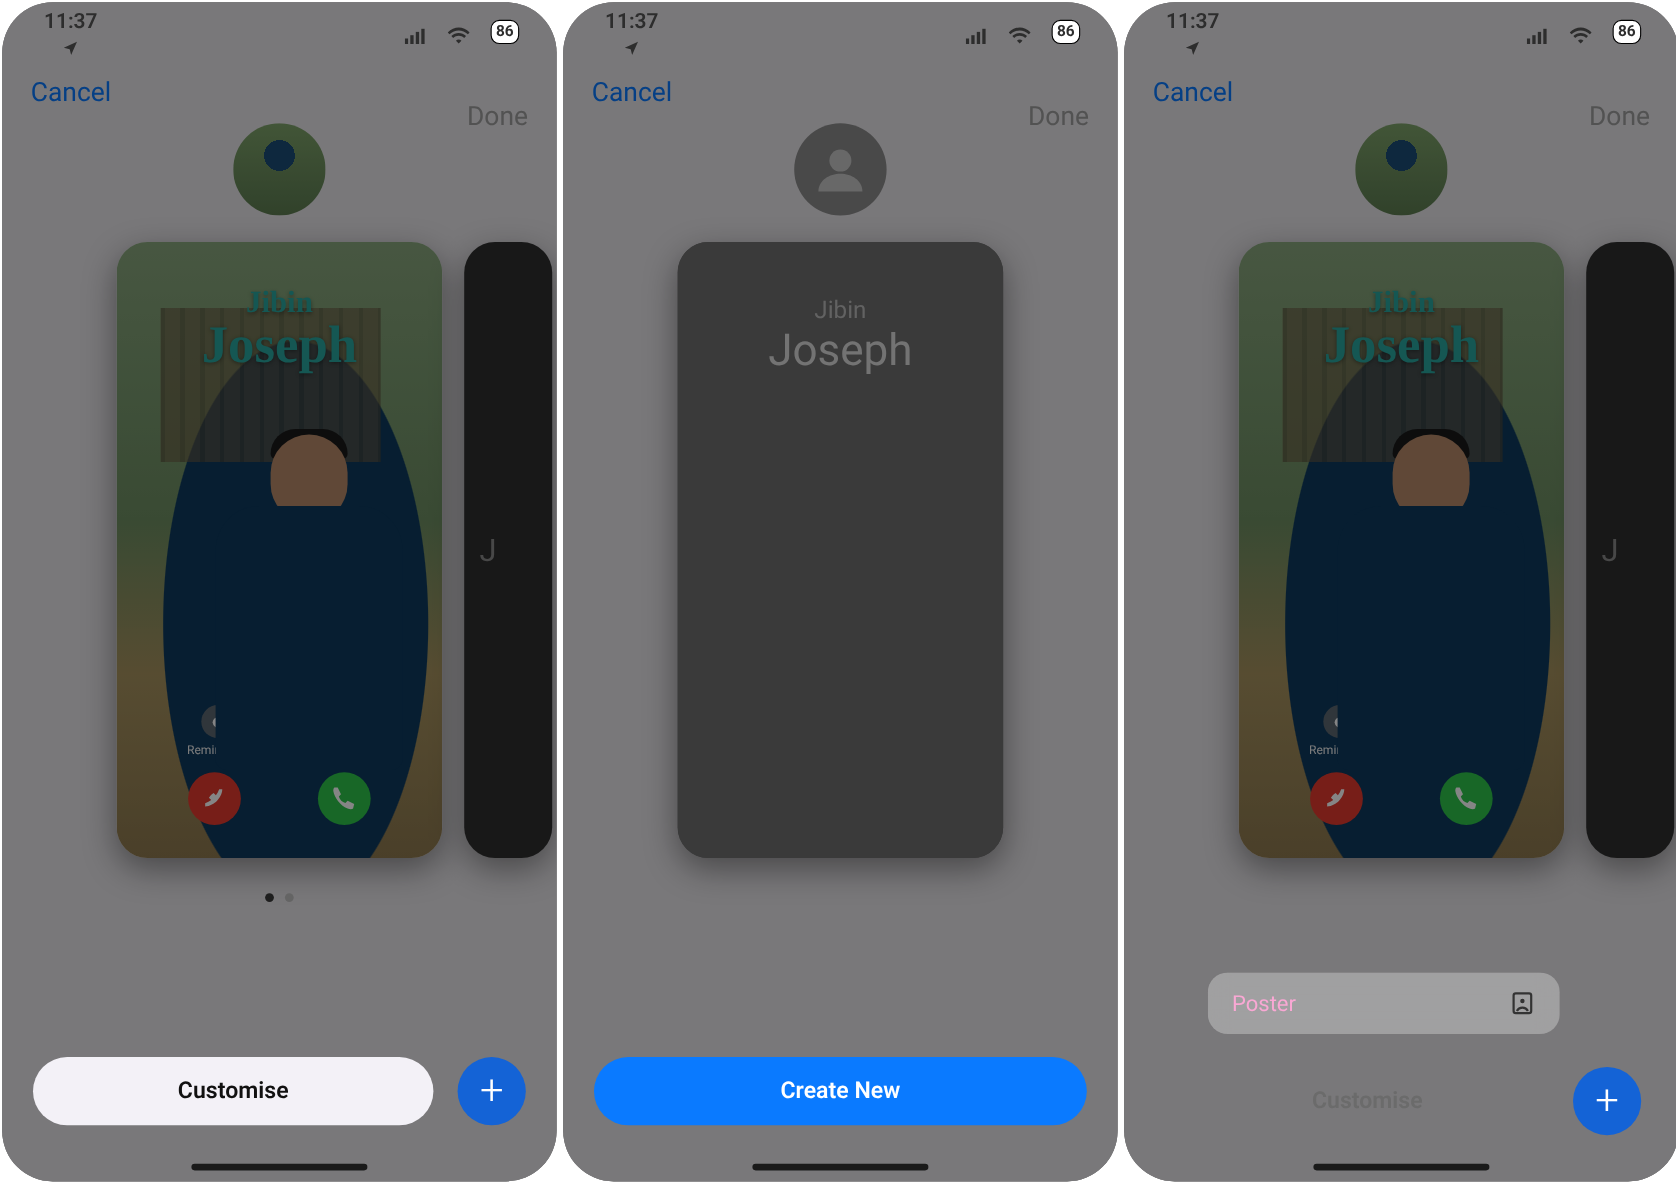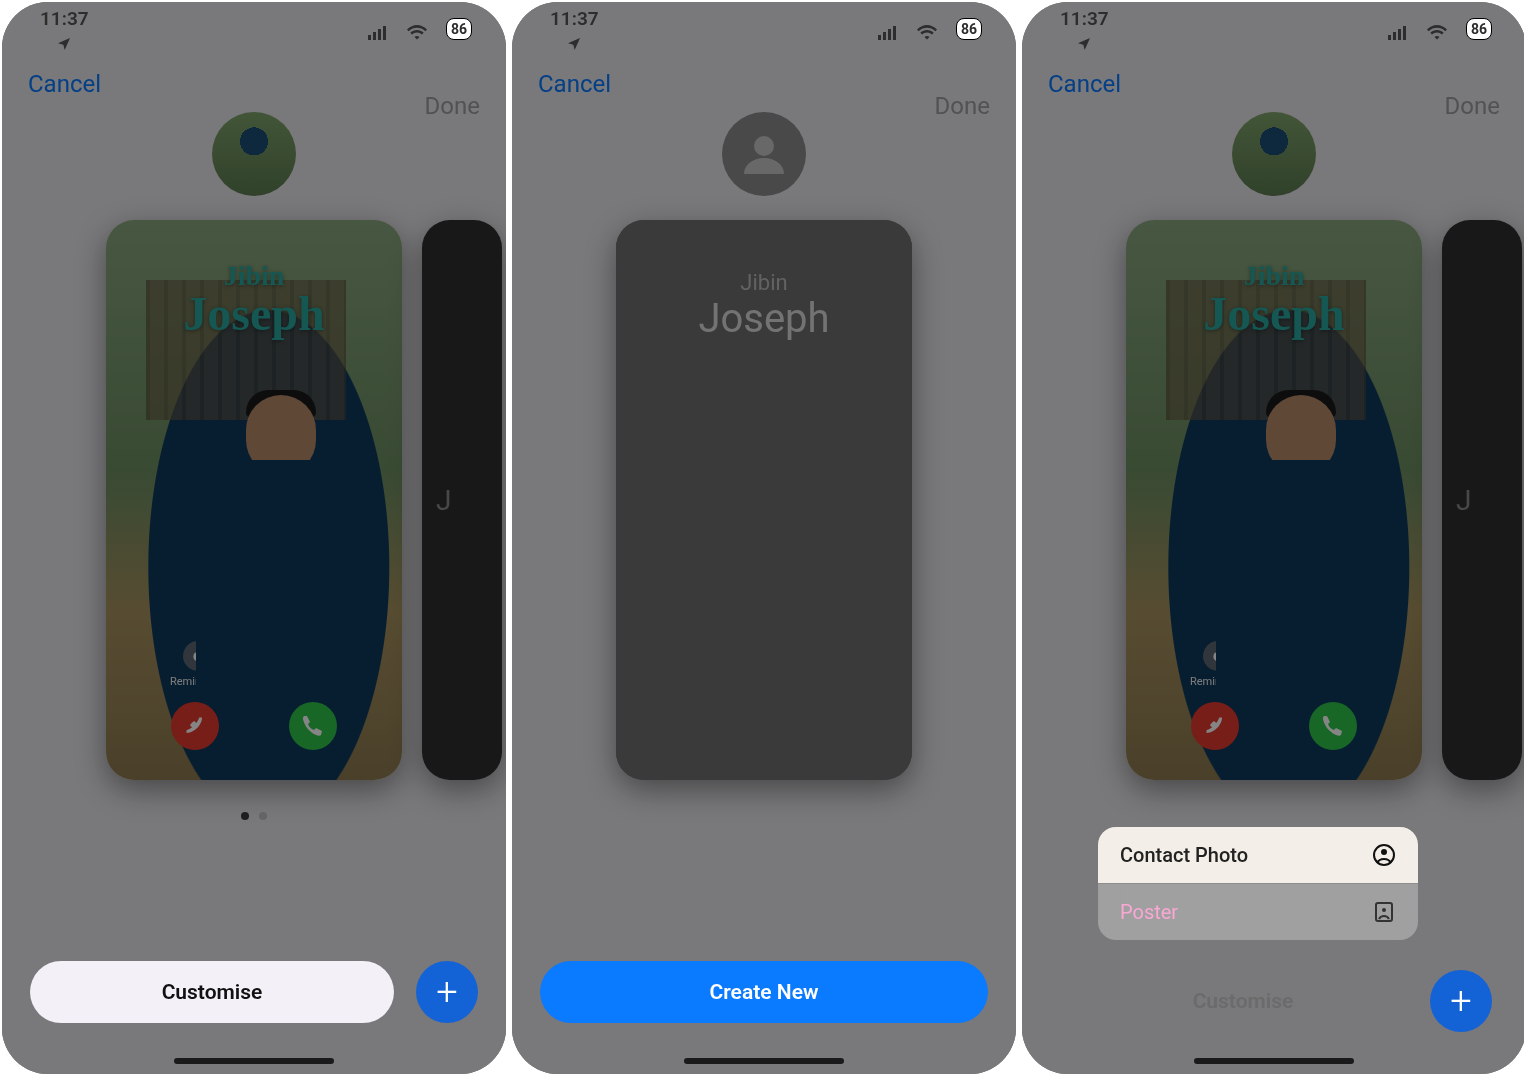--- a/index.html
+++ b/index.html
@@ -477,30 +477,20 @@
                 <path d="M6 2l3 6-2 2c1 3 3 5 6 6l2-2 6 3-1 4c-1 1-3 1-5 0C8 18 3 11 2 5c0-1 0-2 1-3h3z"></path>
               </svg>
             </div>
         </div>
       </div>
     </div>
     <div class="poster peek">J</div>
   </div>
 
   <div class="popover">
-    <div class="pop-item sel">
-      <span>Contact Photo</span>
-      <span class="pop-icon">
-        <svg viewBox="0 0 24 24" fill="none" stroke="#111" stroke-width="2">
-            <circle cx="12" cy="12" r="10"></circle>
-            <circle cx="12" cy="9" r="3" fill="#111" stroke="none"></circle>
-            <path d="M5 20c1.5-3 5-4 7-4s5.5 1 7 4" stroke="#111" fill="none"></path>
-          </svg>
-      </span>
-    </div>
     <div class="pop-item">
       <span>Poster</span>
       <span class="pop-icon">
         <svg viewBox="0 0 24 24" fill="none" stroke="#333" stroke-width="2">
             <rect x="4" y="3" width="16" height="18" rx="2"></rect>
             <circle cx="12" cy="10" r="2" fill="#333" stroke="none"></circle>
             <path d="M7 19c1-2 3-3 5-3s4 1 5 3" fill="none"></path>
           </svg>
       </span>
     </div>

